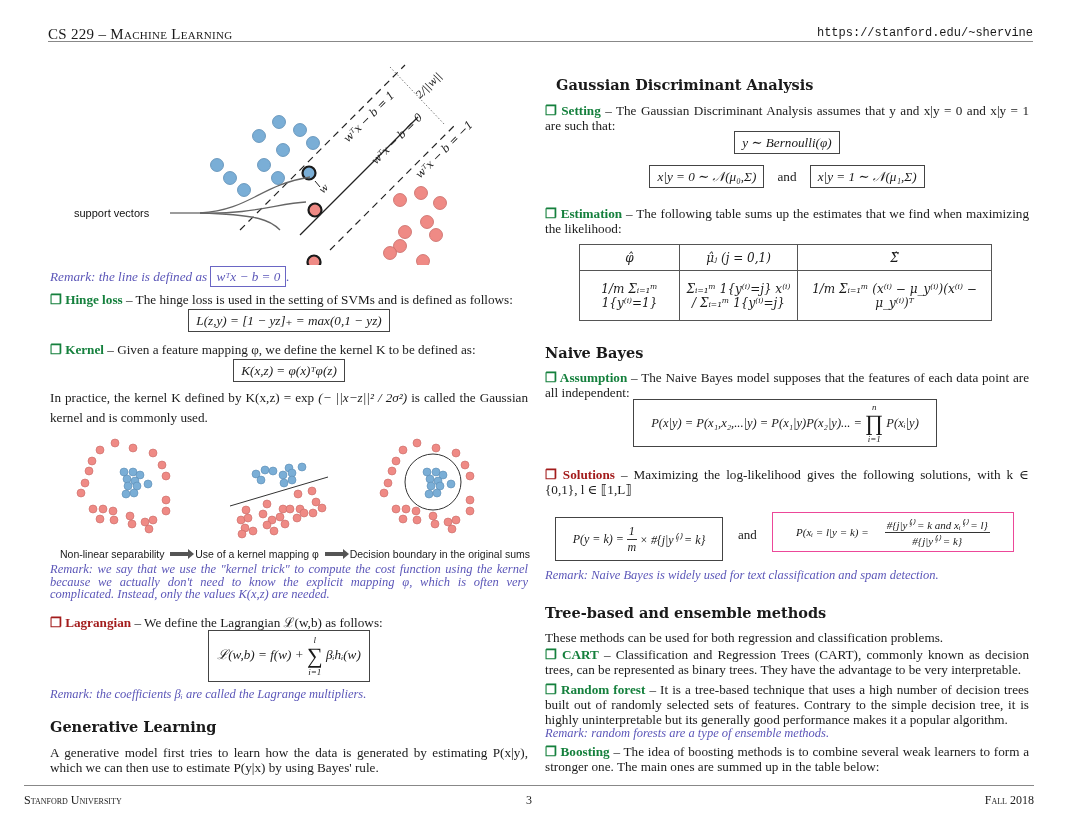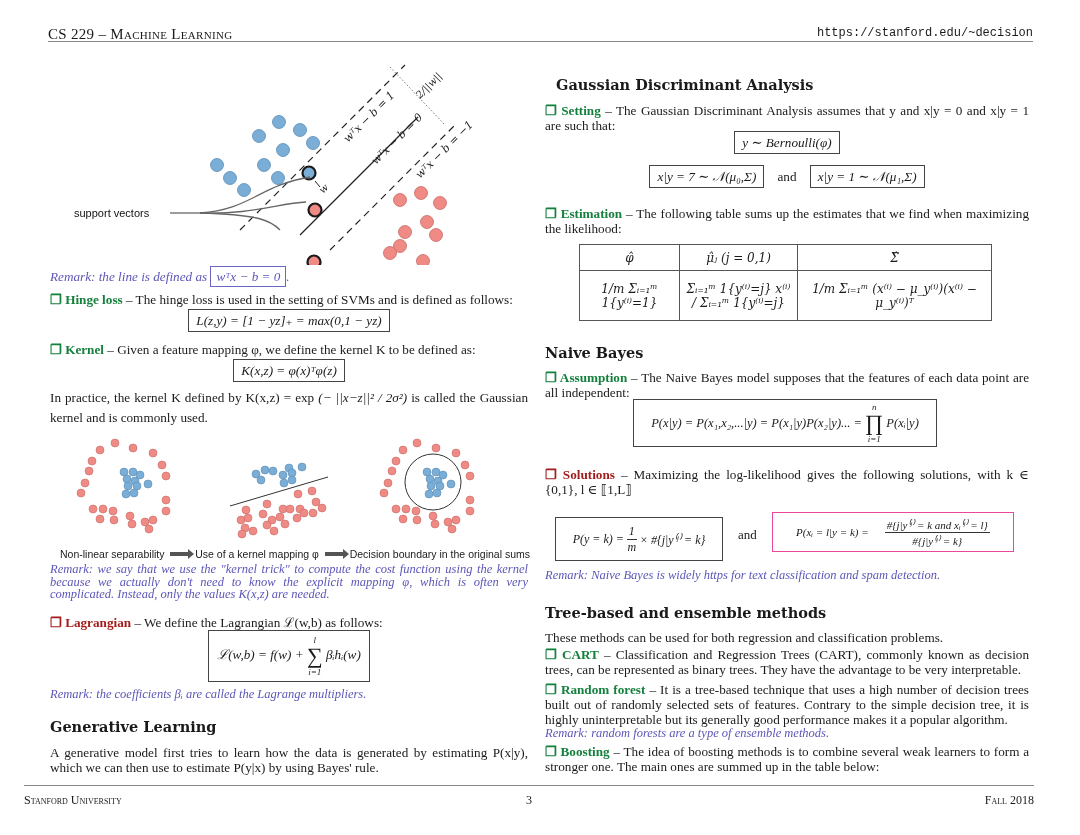--- a/index.html
+++ b/index.html
@@ -37,21 +37,21 @@
   .frac { display: inline-flex; flex-direction: column; align-items: center; vertical-align: middle; }
   .frac .n { border-bottom: 1px solid #333; padding: 0 2px; }
   .sumsym { display: inline-flex; flex-direction: column; align-items: center; vertical-align: middle; font-size: 9px; line-height: 10px; }
   .sumsym .s { font-size: 22px; line-height: 22px; font-style: normal; }
 </style>
 </head>
 <body>
 
 <div class="header">
   <span class="left serif">CS 229 – Machine Learning</span>
-  <span class="right mono">https://stanford.edu/~decision</span>
+  <span class="right mono">https://stanford.edu/~shervine</span>
 </div>
 
 <div>
 
   <svg class="abs" style="left:60px; top:55px;" width="420" height="210" viewBox="0 0 420 210">
     <g fill="#7aaed6" stroke="#5a8cb4" stroke-width="0.8">
       <circle cx="157" cy="110" r="6.5"></circle>
         <circle cx="170" cy="123" r="6.5"></circle>
         <circle cx="184" cy="135" r="6.5"></circle>
       <circle cx="204" cy="110" r="6.5"></circle>
@@ -272,21 +272,21 @@
 <div>
   <h2 class="abs" style="left:556px; top:76px;">Gaussian Discriminant Analysis</h2>
 
   <div class="col col-right abs" style="top:103px;">
     <span class="bullet">❐ <span>Setting</span></span><span> – The Gaussian Discriminant Analysis assumes that y and x|y = 0 and x|y = 1 are such that:</span>
   </div>
   <div class="col col-right abs center" style="top:131px;">
     <span class="box">y ∼ Bernoulli(φ)</span>
   </div>
   <div class="col col-right abs center" style="top:165px;">
-    <span class="box">x|y = 7 ∼ 𝒩(μ₀,Σ)</span>
+    <span class="box">x|y = 0 ∼ 𝒩(μ₀,Σ)</span>
     &nbsp;&nbsp;&nbsp;<span>and</span>&nbsp;&nbsp;&nbsp;
     <span class="box">x|y = 1 ∼ 𝒩(μ₁,Σ)</span>
   </div>
 
   <div class="col col-right abs" style="top:206px;">
     <span class="bullet">❐ <span>Estimation</span></span><span> – The following table sums up the estimates that we find when maximizing the likelihood:</span>
   </div>
 
   <table class="est abs" style="left:579px; top:244px; width:413px;">
     <tbody>
@@ -331,21 +331,21 @@
   </div>
   <span class="abs serif" style="left:738px; top:527px; font-size:13px;">and</span>
   <div class="abs" style="left:772px; top:512px; width:242px; height:40px; border:1px solid #ec4899; display:flex; align-items:center; justify-content:center; font-style:italic; font-size:11px; font-family:'Liberation Serif', serif; gap:16px;">
     <span>P(xᵢ = l|y = k) =</span>
     <span class="frac">
         <span class="n">#{j|y⁽ʲ⁾ = k and xᵢ⁽ʲ⁾ = l}</span>
         <span>#{j|y⁽ʲ⁾ = k}</span>
       </span>
   </div>
 
-  <div class="col col-right abs remark" style="top:568px; font-size:12.5px;">Remark: Naive Bayes is widely https for text classification and spam detection.</div>
+  <div class="col col-right abs remark" style="top:568px; font-size:12.5px;">Remark: Naive Bayes is widely used for text classification and spam detection.</div>
 
   <h2 class="abs" style="left:545px; top:604px;">Tree-based and ensemble methods</h2>
   <div class="col col-right abs" style="top:630px;">These methods can be used for both regression and classification problems.</div>
   <div class="col col-right abs" style="top:647px;">
     <span class="bullet">❐ <span>CART</span></span><span> – Classification and Regression Trees (CART), commonly known as decision trees, can be represented as binary trees. They have the advantage to be very interpretable.</span>
   </div>
   <div class="col col-right abs" style="top:682px;">
     <span class="bullet">❐ <span>Random forest</span></span><span> – It is a tree-based technique that uses a high number of decision trees built out of randomly selected sets of features. Contrary to the simple decision tree, it is highly uninterpretable but its generally good performance makes it a popular algorithm.</span>
   </div>
   <div class="col col-right abs remark" style="top:726px; font-size:12.5px;">Remark: random forests are a type of ensemble methods.</div>

